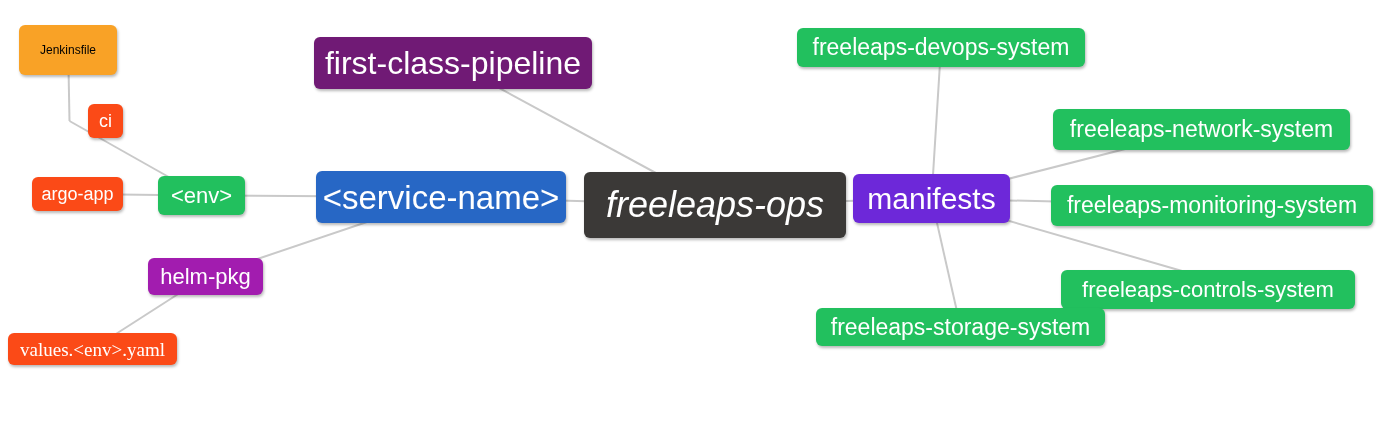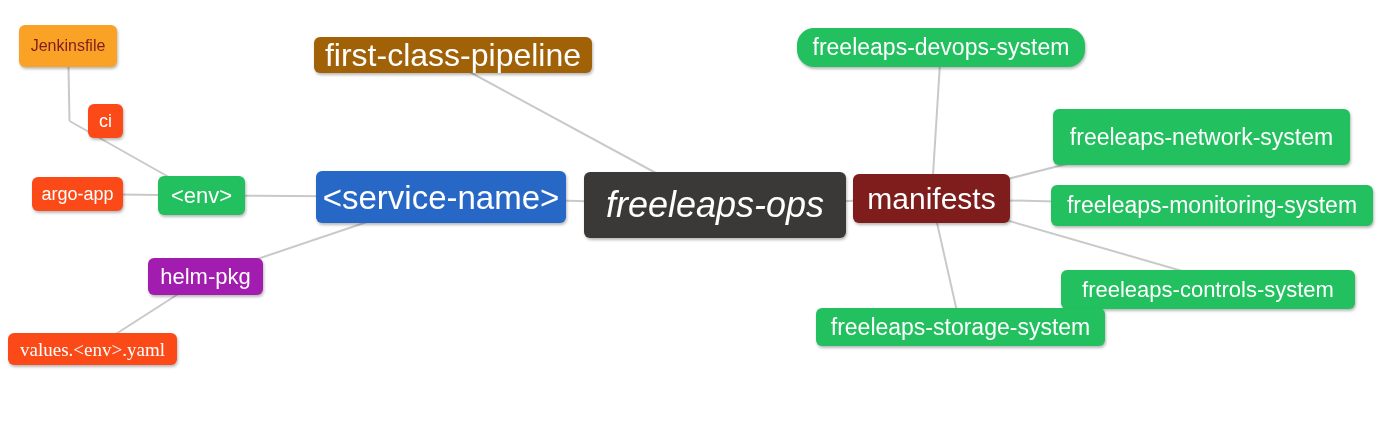--- a/index.html
+++ b/index.html
@@ -53,28 +53,28 @@
       <line x1="453" y1="63" x2="715" y2="205" stroke="#c9c9c9" stroke-width="2"></line>
       <line x1="715" y1="205" x2="931.5" y2="198.5" stroke="#c9c9c9" stroke-width="2"></line>
       <line x1="931.5" y1="198.5" x2="941" y2="47.5" stroke="#c9c9c9" stroke-width="2"></line>
       <line x1="931.5" y1="198.5" x2="1201.5" y2="129.5" stroke="#c9c9c9" stroke-width="2"></line>
       <line x1="931.5" y1="198.5" x2="1212" y2="205.5" stroke="#c9c9c9" stroke-width="2"></line>
       <line x1="931.5" y1="198.5" x2="1208" y2="278.5" stroke="#c9c9c9" stroke-width="2"></line>
       <line x1="931.5" y1="198.5" x2="960.5" y2="327" stroke="#c9c9c9" stroke-width="2"></line>
     </svg>
   <div id="nodes">
       <div class="node" style="left: 584px; top: 172px; width: 262px; height: 66px; font-size: 36px; background: rgb(59, 57, 55); color: rgb(255, 255, 255); font-style: italic;">freeleaps-ops</div>
-      <div class="node" style="left: 314px; top: 37px; width: 278px; height: 36px; font-size: 32px; background: #a16207; color: rgb(255, 255, 255);">first-class-pipeline</div>
+      <div class="node" style="left: 314px; top: 37px; width: 278px; height: 52px; font-size: 32px; background: #701a75; color: rgb(255, 255, 255);">first-class-pipeline</div>
       <div class="node" style="left: 316px; top: 171px; width: 250px; height: 52px; font-size: 33px; background: rgb(39, 103, 197); color: rgb(255, 255, 255);">&lt;service-name&gt;</div>
-      <div class="node" style="left: 853px; top: 174px; width: 157px; height: 49px; font-size: 30px; background: #7f1d1d; color: rgb(255, 255, 255);">manifests</div>
+      <div class="node" style="left: 853px; top: 174px; width: 157px; height: 49px; font-size: 30px; background: #6d28d9; color: rgb(255, 255, 255);">manifests</div>
       <div class="node" style="left: 158px; top: 176px; width: 87px; height: 39px; font-size: 22px; background: rgb(34, 192, 94); color: rgb(255, 255, 255);">&lt;env&gt;</div>
       <div class="node" style="left: 148px; top: 258px; width: 115px; height: 37px; font-size: 22px; background: #a21caf; color: rgb(255, 255, 255);">helm-pkg</div>
-      <div class="node" style="left: 19px; top: 25px; width: 98px; height: 42px; font-size: 16px; background: rgb(249, 162, 38); color: #7f1d1d;">Jenkinsfile</div>
+      <div class="node" style="left: 19px; top: 25px; width: 98px; height: 50px; font-size: 12px; background: rgb(249, 162, 38); color: #000000;">Jenkinsfile</div>
       <div class="node" style="left: 52px; top: 104px; width: 35px; height: 34px; font-size: 18px; background: rgb(251, 74, 23); color: rgb(255, 255, 255); margin-left: 36px;">ci</div>
       <div class="node" style="left: 32px; top: 177px; width: 91px; height: 34px; font-size: 18px; background: rgb(251, 74, 23); color: rgb(255, 255, 255);">argo-app</div>
       <div class="node" style="left: 8px; top: 333px; width: 169px; height: 32px; font-size: 19px; background: rgb(251, 74, 23); color: rgb(255, 255, 255); font-family: Liberation Serif, serif;">values.&lt;env&gt;.yaml</div>
-      <div class="node" style="left: 797px; top: 28px; width: 288px; height: 39px; font-size: 23px; background: rgb(34, 192, 94); color: rgb(255, 255, 255); border-radius: 17px;">freeleaps-devops-system</div>
-      <div class="node" style="left: 1053px; top: 109px; width: 297px; height: 56px; font-size: 23px; background: rgb(34, 192, 94); color: rgb(255, 255, 255);">freeleaps-network-system</div>
+      <div class="node" style="left: 797px; top: 28px; width: 288px; height: 39px; font-size: 23px; background: rgb(34, 192, 94); color: rgb(255, 255, 255);">freeleaps-devops-system</div>
+      <div class="node" style="left: 1053px; top: 109px; width: 297px; height: 41px; font-size: 23px; background: rgb(34, 192, 94); color: rgb(255, 255, 255);">freeleaps-network-system</div>
       <div class="node" style="left: 1051px; top: 185px; width: 322px; height: 41px; font-size: 23px; background: rgb(34, 192, 94); color: rgb(255, 255, 255);">freeleaps-monitoring-system</div>
       <div class="node" style="left: 1061px; top: 259px; width: 294px; height: 39px; font-size: 22px; background: rgb(34, 192, 94); color: rgb(255, 255, 255); margin-top: 11px;">freeleaps-controls-system</div>
       <div class="node" style="left: 816px; top: 308px; width: 289px; height: 38px; font-size: 23px; background: rgb(34, 192, 94); color: rgb(255, 255, 255);">freeleaps-storage-system</div>
     </div>
 </div>
 
 </body></html>

